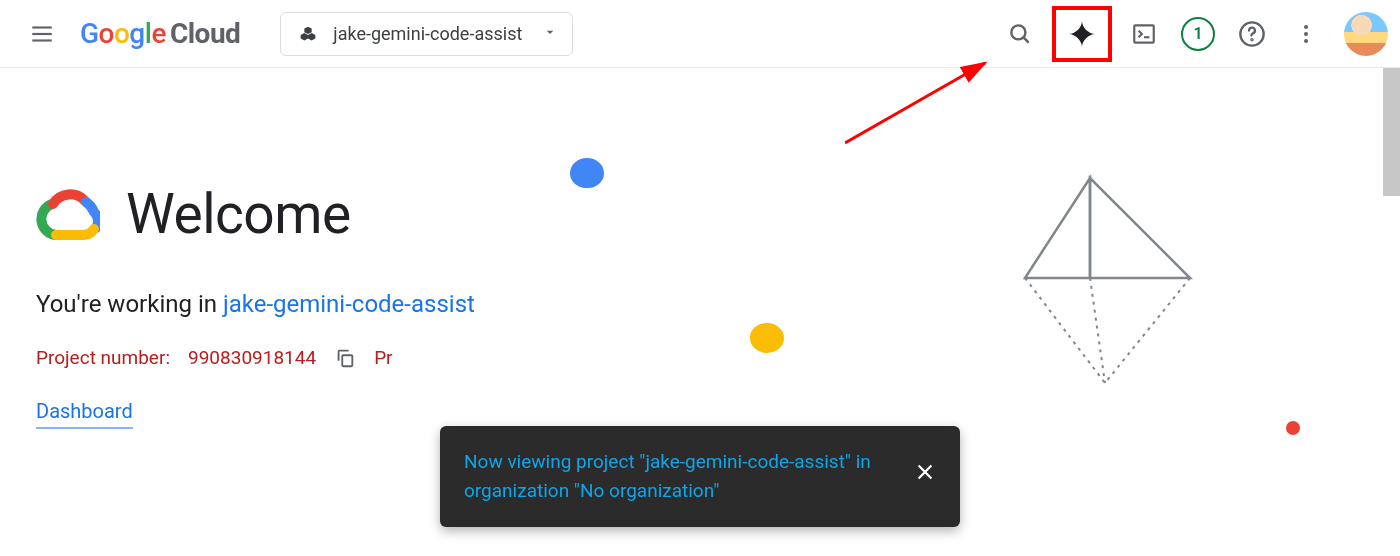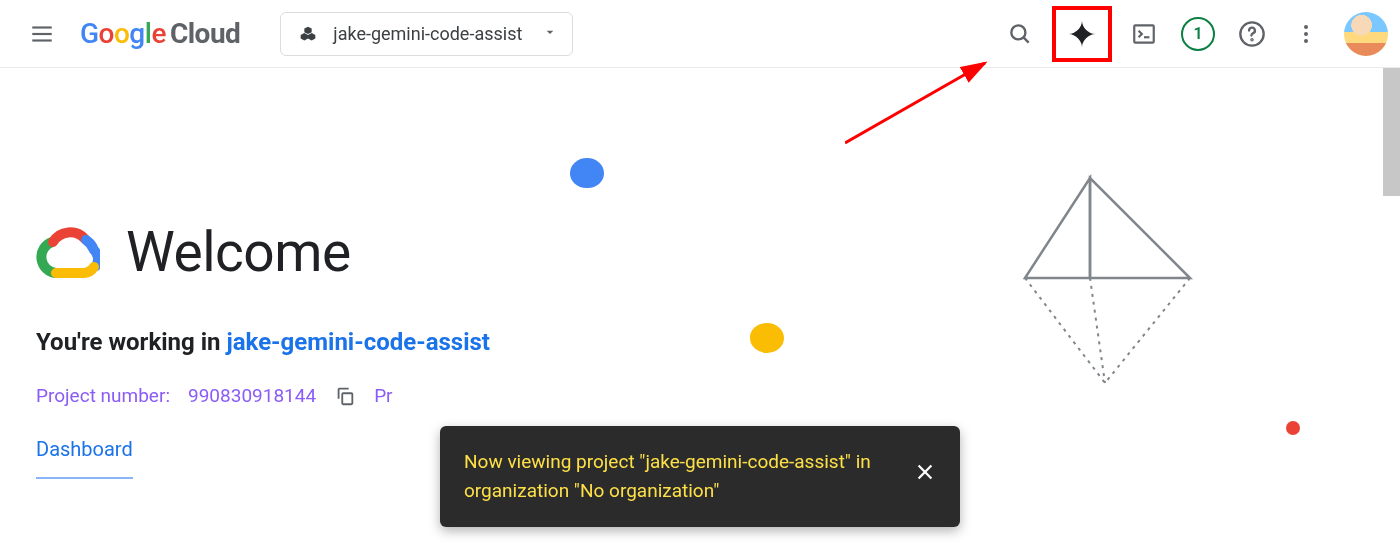--- a/index.html
+++ b/index.html
@@ -105,55 +105,55 @@
   
   .main {
     position: relative;
     padding: 36px 36px 0 36px;
     height: calc(100% - 68px);
   }
   .welcome-row {
     display: flex;
     align-items: center;
     gap: 26px;
-    margin-top: 116px;
+    margin-top: 78px;
   }
   .cloud-logo { width: 64px; height: 54px; }
   .welcome-title {
     font-size: 55px;
     font-weight: 400;
     letter-spacing: -0.5px;
   }
   .working-in {
     margin-top: 44px;
     font-size: 24px;
-    font-weight: 700;
+    font-weight: 400;
   }
   .working-in a { color: var(--link-blue); text-decoration: none; }
 
   .proj-num-row {
     margin-top: 28px;
     display: flex;
     align-items: center;
     gap: 18px;
     font-size: 19px;
-    color: #8b5cf6;
+    color: #b91c1c;
   }
   .copy-btn { color: var(--grey); cursor:pointer; display:flex;}
 
   .links-row {
     margin-top: 30px;
     display: flex;
     gap: 38px;
   }
   .text-link {
     color: var(--link-blue);
     font-size: 20px;
     border-bottom: 2px solid #8ab4f8;
-    padding-bottom: 16px;
+    padding-bottom: 4px;
     text-decoration: none;
   }
 
   
   .blob { position: absolute; border-radius: 50%; }
   .blob-blue { width: 34px; height: 30px; background:#4285F4; left: 570px; top: 90px; border-radius: 50% 50% 48% 48%; }
   .blob-yellow { width: 34px; height: 30px; background:#FBBC04; left: 750px; top: 255px; border-radius: 48% 50% 50% 50%; }
   .blob-red { width: 14px; height: 14px; background:#EA4335; left: 1286px; top: 353px; border-radius:50%; }
 
   .triangle-art {
@@ -162,21 +162,21 @@
     width: 200px; height: 220px;
     pointer-events:none;
   }
 
   
   .toast {
     position: absolute;
     left: 440px; top: 358px;
     width: 520px;
     background: #2b2b2b;
-    color: #fde047;
+    color: #0ea5e9;
     border-radius: 6px;
     padding: 22px 24px;
     font-size: 19px;
     line-height: 1.5;
     display: flex;
     align-items: center;
     gap: 20px;
     box-shadow: 0 4px 12px rgba(0,0,0,.3);
   }
   .toast .close { color:#fff; cursor:pointer; flex-shrink:0; }

